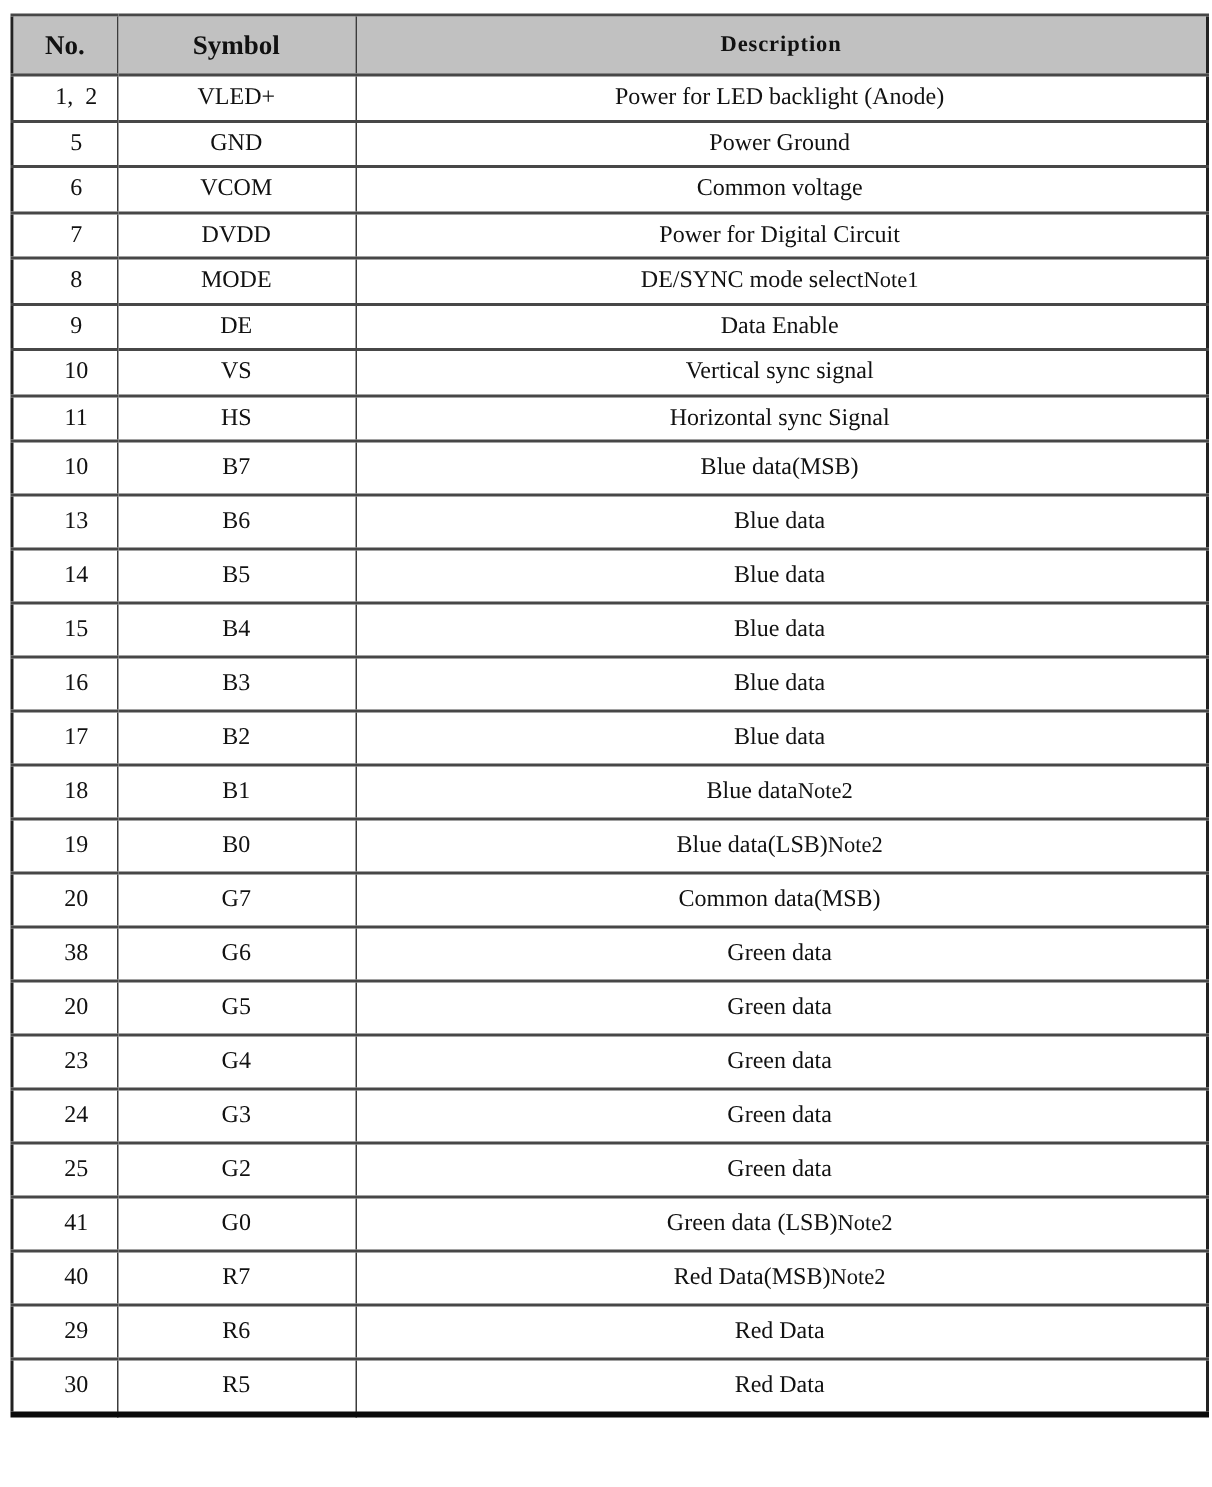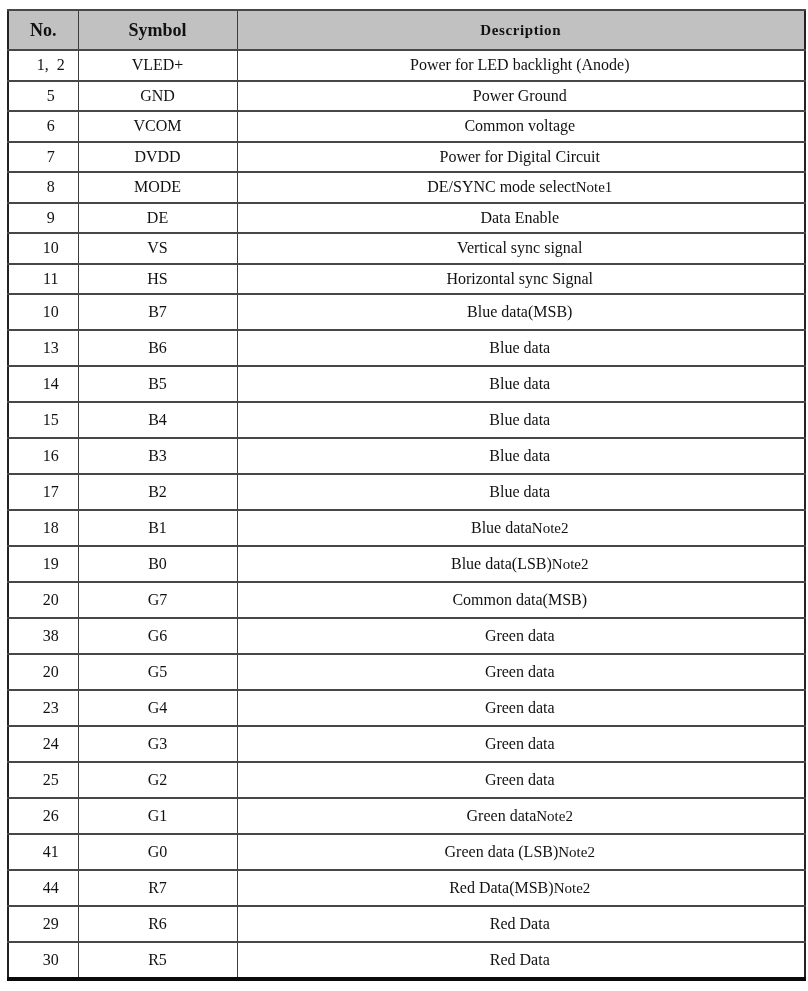--- a/index.html
+++ b/index.html
@@ -295,41 +295,31 @@
     <td class="c-no">25</td>
     <td class="c-sym">G2</td>
     <td class="c-desc">
       <div class="desc-wrap">
         <span class="desc-text">Green data</span>
         <span class="note-text"></span>
       </div>
     </td>
   </tr>
       <tr class="r-tall">
-    <td class="c-no">26</td>
-    <td class="c-sym">G1</td>
-    <td class="c-desc">
-      <div class="desc-wrap">
-        <span class="desc-text">Green data</span>
-        <span class="note-text">Note2</span>
-      </div>
-    </td>
-  </tr>
-      <tr class="r-tall">
     <td class="c-no">41</td>
     <td class="c-sym">G0</td>
     <td class="c-desc">
       <div class="desc-wrap">
         <span class="desc-text">Green data (LSB)</span>
         <span class="note-text">Note2</span>
       </div>
     </td>
   </tr>
       <tr class="r-tall">
-    <td class="c-no">44</td>
+    <td class="c-no">40</td>
     <td class="c-sym">R7</td>
     <td class="c-desc">
       <div class="desc-wrap">
         <span class="desc-text">Red Data(MSB)</span>
         <span class="note-text">Note2</span>
       </div>
     </td>
   </tr>
       <tr class="r-tall">
     <td class="c-no">29</td>

